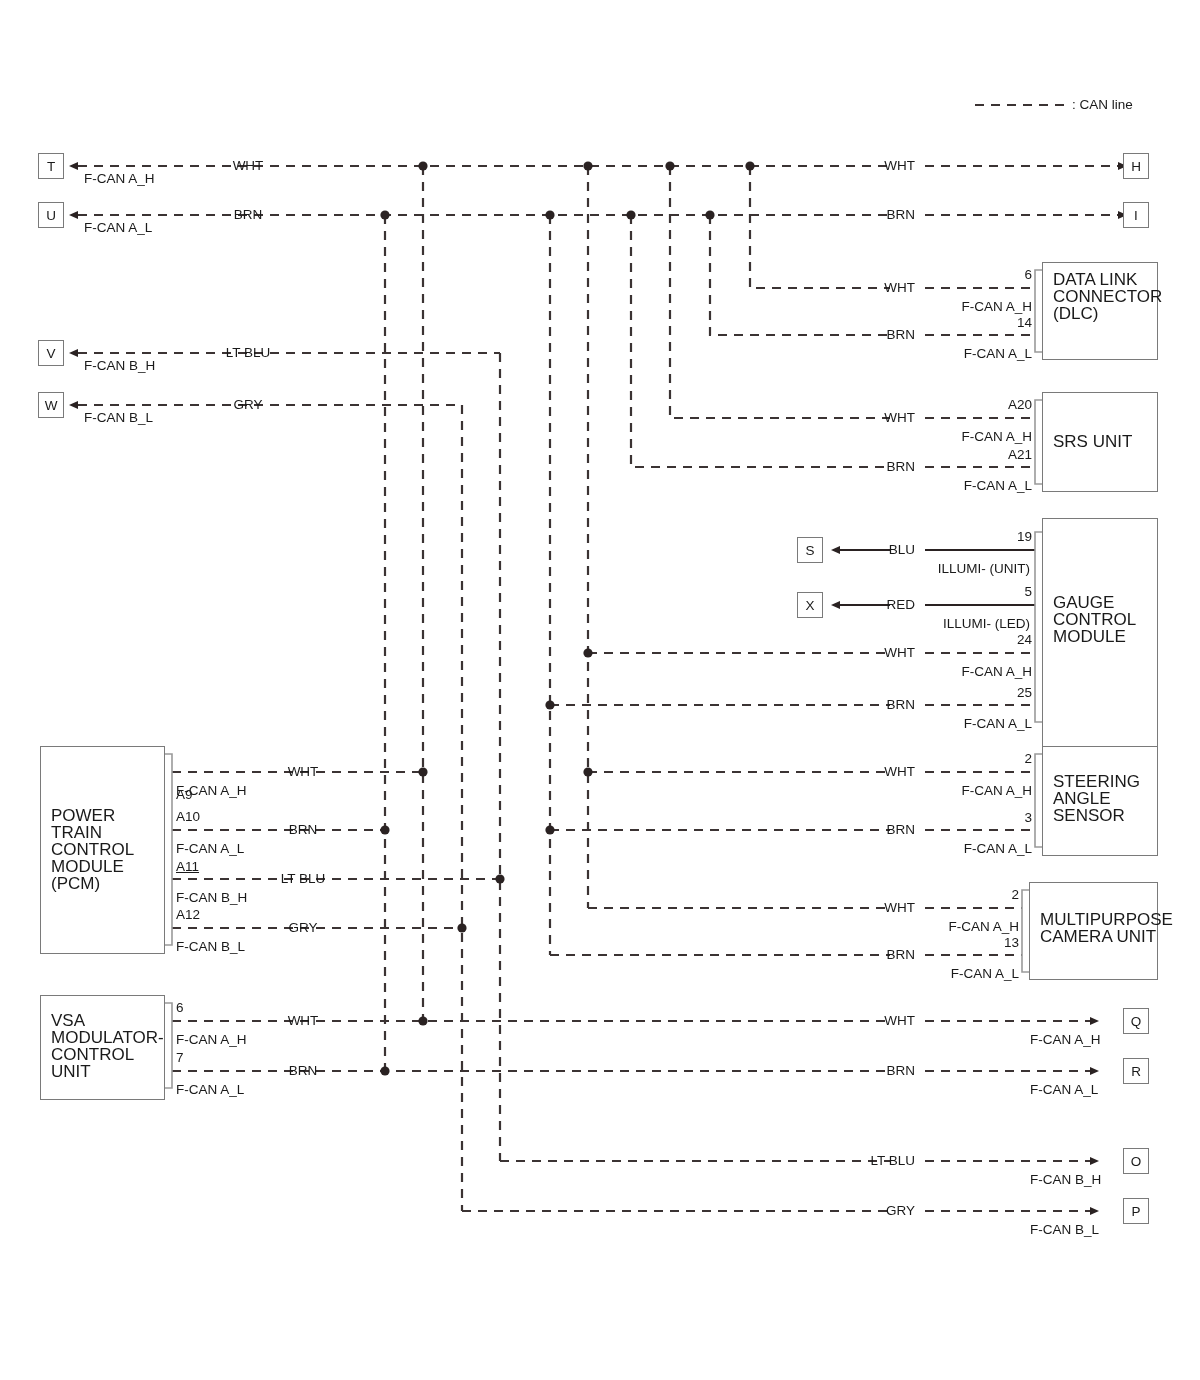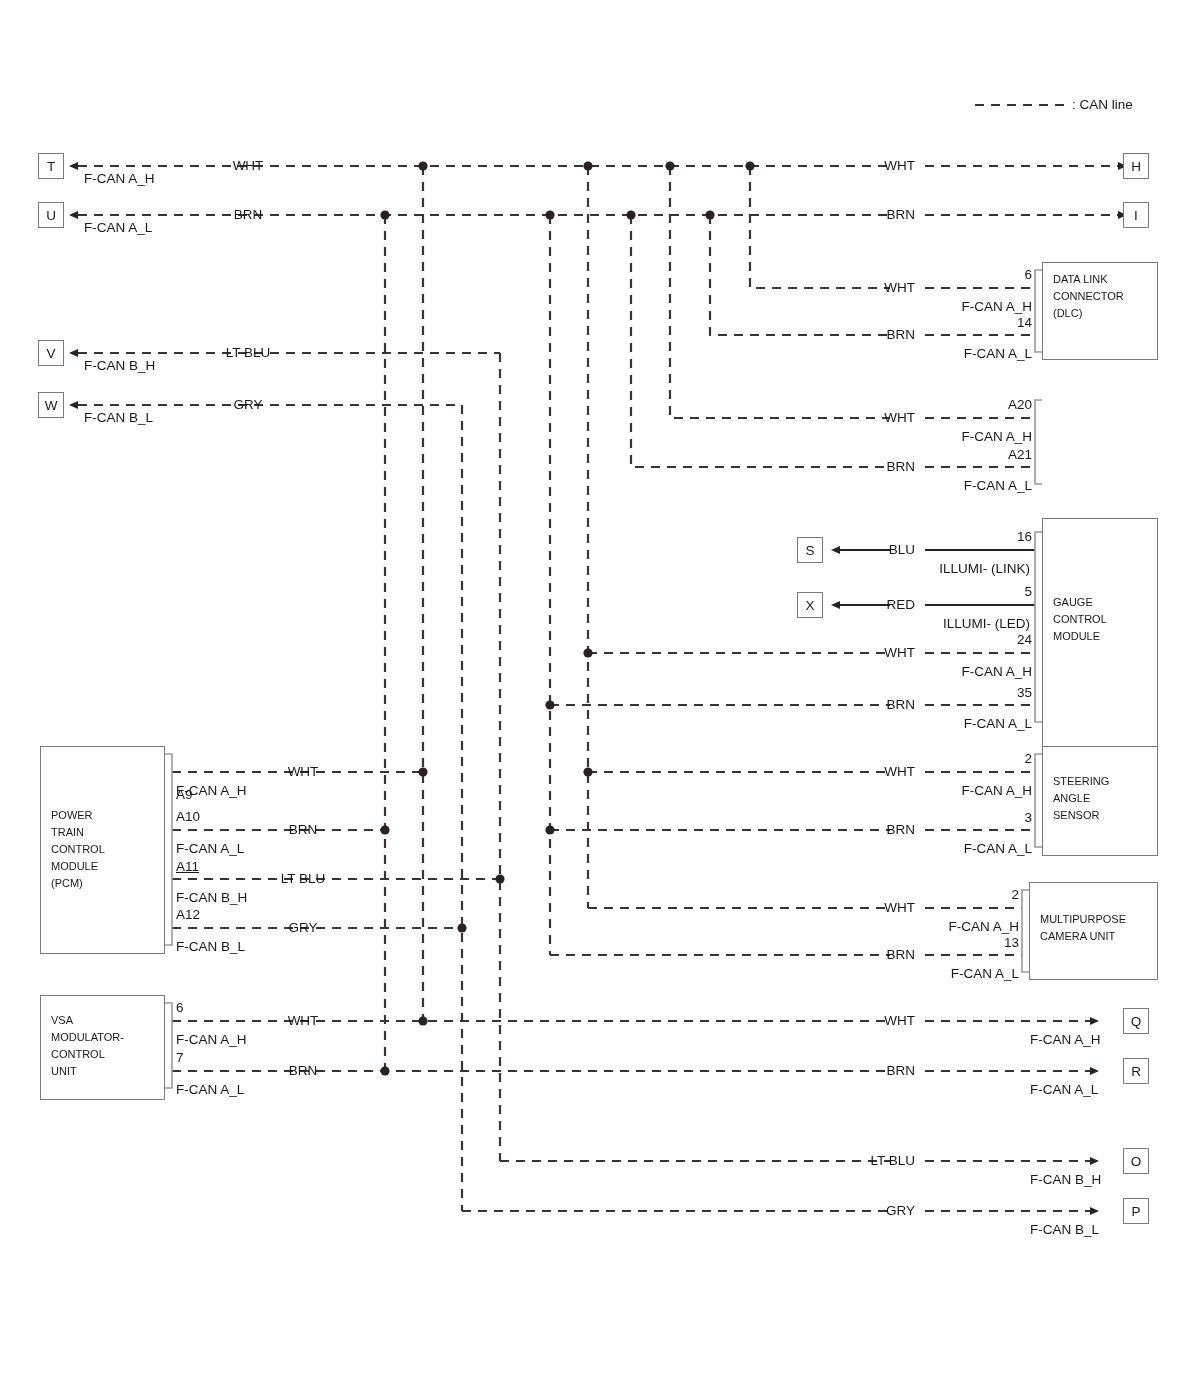--- a/index.html
+++ b/index.html
@@ -6,21 +6,21 @@
   html,body{margin:0;padding:0;background:#ffffff;}
   body{width:1200px;height:1380px;position:relative;
        font-family:"Liberation Sans","DejaVu Sans",sans-serif;
        color:#1a1a1a;overflow:hidden;}
   #diagram{position:absolute;left:0;top:0;width:1200px;height:1380px;}
   .lbl{position:absolute;font-size:13.5px;line-height:1;white-space:nowrap;color:#1a1a1a;}
   .lbl.r{transform:translateX(-100%);}
   .lbl.mid{transform:translate(-50%,-50%);}
   .lbl.midr{transform:translate(-100%,-50%);}
   .box{position:absolute;border:1.6px solid #7a7a7a;background:#fff;box-sizing:border-box;}
-  .box .btxt{position:absolute;left:10px;top:8px;font-size:11px;line-height:17px;white-space:pre-line;color:#1a1a1a;}
+  .box .btxt{position:absolute;left:10px;top:8px;font-size:17px;line-height:17px;white-space:pre-line;color:#1a1a1a;}
   .conn{position:absolute;border:1.6px solid #7a7a7a;background:#fff;box-sizing:border-box;
         width:26px;height:26px;display:flex;align-items:center;justify-content:center;
         font-size:13.5px;color:#1a1a1a;}
 </style>
 </head>
 <body>
 
 <div id="diagram">
 
   <svg width="1200" height="1380" viewBox="0 0 1200 1380" style="position:absolute;left:0;top:0;">
@@ -159,21 +159,21 @@
   <div class="lbl mid" style="left:248px;top:405px;">GRY</div>
 
   <div class="conn" style="left:1123px;top:153px;">H</div>
   <div class="lbl midr" style="left:915px;top:166px;">WHT</div>
 
   <div class="conn" style="left:1123px;top:202px;">I</div>
   <div class="lbl midr" style="left:915px;top:215px;">BRN</div>
 
   <div class="conn" style="left:797px;top:537px;">S</div>
   <div class="lbl midr" style="left:915px;top:550px;">BLU</div>
-  <div class="lbl r" style="left:1030px;top:562px;">ILLUMI- (LINK)</div>
+  <div class="lbl r" style="left:1030px;top:562px;">ILLUMI- (UNIT)</div>
 
   <div class="conn" style="left:797px;top:592px;">X</div>
   <div class="lbl midr" style="left:915px;top:605px;">RED</div>
   <div class="lbl r" style="left:1030px;top:617px;">ILLUMI- (LED)</div>
 
   <div class="conn" style="left:1123px;top:1008px;">Q</div>
   <div class="lbl midr" style="left:915px;top:1021px;">WHT</div>
   <div class="lbl" style="left:1030px;top:1033px;">F-CAN A_H</div>
 
   <div class="conn" style="left:1123px;top:1058px;">R</div>
@@ -193,39 +193,42 @@
 CONNECTOR
 (DLC)</div>
   </div>
   <div class="lbl midr" style="left:915px;top:288px;">WHT</div>
   <div class="lbl r" style="left:1032px;top:268px;">6</div>
   <div class="lbl r" style="left:1032px;top:300px;">F-CAN A_H</div>
   <div class="lbl midr" style="left:915px;top:335px;">BRN</div>
   <div class="lbl r" style="left:1032px;top:316px;">14</div>
   <div class="lbl r" style="left:1032px;top:347px;">F-CAN A_L</div>
 
+  <div class="box" style="left:1042px;top:392px;width:116px;height:100px;">
+    <div class="btxt" style="top:40px;">SRS UNIT</div>
+  </div>
   <div class="lbl midr" style="left:915px;top:418px;">WHT</div>
   <div class="lbl r" style="left:1032px;top:398px;">A20</div>
   <div class="lbl r" style="left:1032px;top:430px;">F-CAN A_H</div>
   <div class="lbl midr" style="left:915px;top:467px;">BRN</div>
   <div class="lbl r" style="left:1032px;top:448px;">A21</div>
   <div class="lbl r" style="left:1032px;top:479px;">F-CAN A_L</div>
 
   <div class="box" style="left:1042px;top:518px;width:116px;height:244px;">
     <div class="btxt" style="top:75px;">GAUGE
 CONTROL
 MODULE</div>
   </div>
-  <div class="lbl r" style="left:1032px;top:530px;">16</div>
+  <div class="lbl r" style="left:1032px;top:530px;">19</div>
   <div class="lbl r" style="left:1032px;top:585px;">5</div>
   <div class="lbl midr" style="left:915px;top:653px;">WHT</div>
   <div class="lbl r" style="left:1032px;top:633px;">24</div>
   <div class="lbl r" style="left:1032px;top:665px;">F-CAN A_H</div>
   <div class="lbl midr" style="left:915px;top:705px;">BRN</div>
-  <div class="lbl r" style="left:1032px;top:686px;">35</div>
+  <div class="lbl r" style="left:1032px;top:686px;">25</div>
   <div class="lbl r" style="left:1032px;top:717px;">F-CAN A_L</div>
 
   <div class="box" style="left:1042px;top:746px;width:116px;height:110px;">
     <div class="btxt" style="top:26px;">STEERING
 ANGLE
 SENSOR</div>
   </div>
   <div class="lbl midr" style="left:915px;top:772px;">WHT</div>
   <div class="lbl r" style="left:1032px;top:752px;">2</div>
   <div class="lbl r" style="left:1032px;top:784px;">F-CAN A_H</div>

